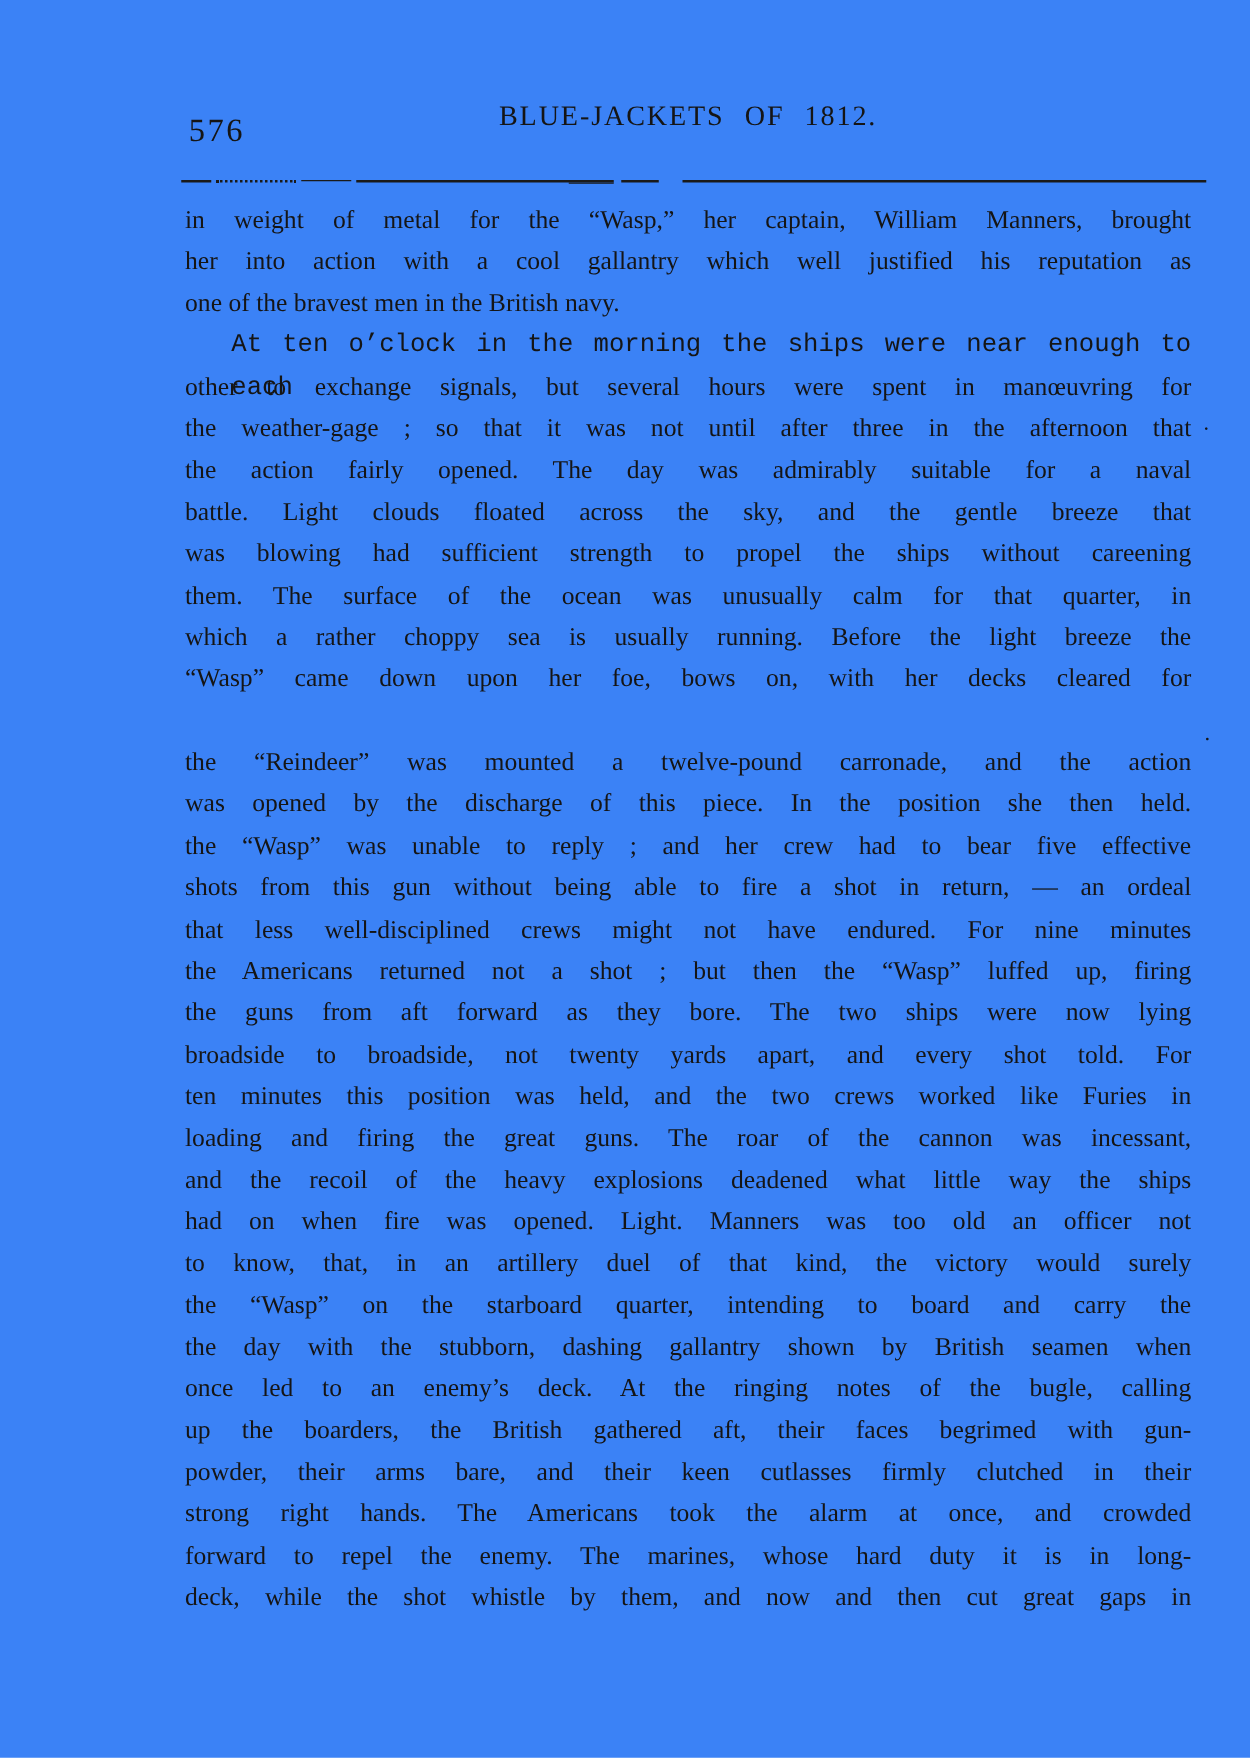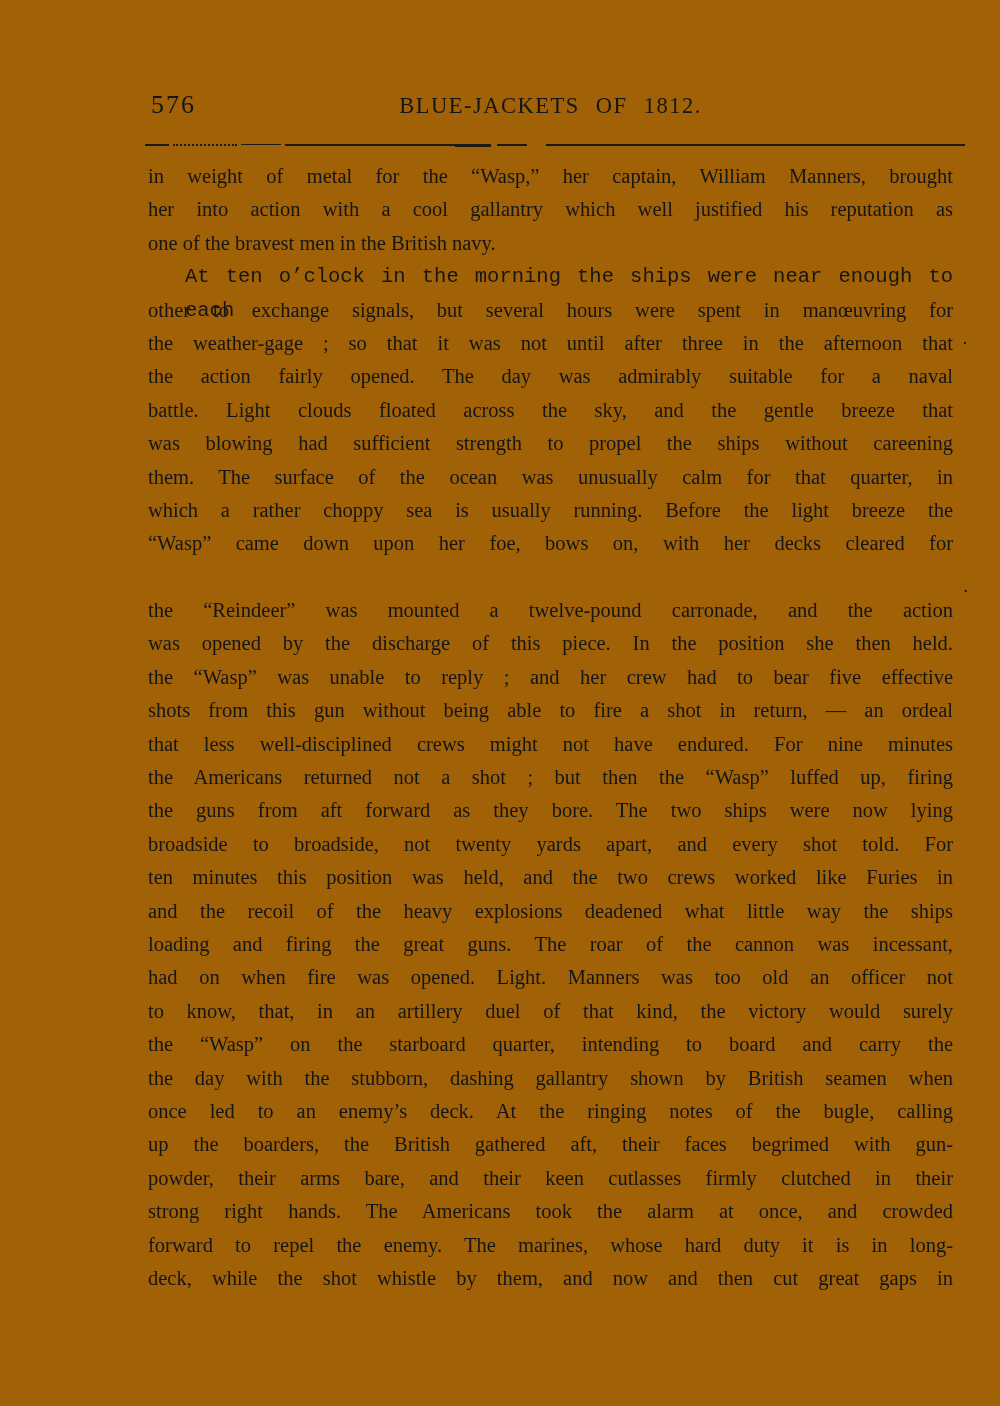--- a/index.html
+++ b/index.html
@@ -4,29 +4,29 @@
 <style>
   html, body { margin: 0; padding: 0; }
   body {
     width: 1000px; height: 1406px;
     background: #ffffff;
     font-family: "Liberation Serif", "DejaVu Serif", serif;
     color: #151515;
     position: relative;
     overflow: hidden;
   }
-  .page { position: absolute; inset: 0; background: #a16207; }
+  .page { position: absolute; inset: 0; background: #3b82f6; }
 
   
   .folio {
     position: absolute; left: 151px; top: 90px;
     font-size: 26px; letter-spacing: 2px;
   }
   .running-title {
-    position: absolute; left: 148px; top: 93px; width: 805px;
+    position: absolute; left: 148px; top: 80px; width: 805px;
     text-align: center;
     font-size: 22.5px; letter-spacing: 1.5px; word-spacing: 9px;
   }
 
   
   .rule { position: absolute; left: 145px; top: 143px; width: 820px; height: 4px; }
   .rule span { position: absolute; top: 1px; height: 0; border-top: 2px solid #1a1a1a; }
   .rule .rs1 { left: 0;    width: 24px; }
   .rule .rs2 { left: 28px; width: 64px; border-top: 2px dotted #1a1a1a; }
   .rule .rs3 { left: 96px;  width: 40px; border-top-width: 1px; }
@@ -88,22 +88,22 @@
       <div class="line"><span class="edge-mark low">.</span></div>
       <div class="line"><span>the “Reindeer” was mounted a twelve-pound carronade, and the action</span></div>
       <div class="line"><span>was opened by the discharge of this piece. In the position she then held.</span></div>
       <div class="line"><span>the “Wasp” was unable to reply ; and her crew had to bear five effective</span></div>
       <div class="line"><span>shots from this gun without being able to fire a shot in return, — an ordeal</span></div>
       <div class="line"><span>that less well-disciplined crews might not have endured. For nine minutes</span></div>
       <div class="line"><span>the Americans returned not a shot ; but then the “Wasp” luffed up, firing</span></div>
       <div class="line"><span>the guns from aft forward as they bore. The two ships were now lying</span></div>
       <div class="line"><span>broadside to broadside, not twenty yards apart, and every shot told. For</span></div>
       <div class="line"><span>ten minutes this position was held, and the two crews worked like Furies in</span></div>
+      <div class="line"><span>loading and firing the great guns. The roar of the cannon was incessant,</span></div>
       <div class="line"><span>and the recoil of the heavy explosions deadened what little way the ships</span></div>
-      <div class="line"><span>loading and firing the great guns. The roar of the cannon was incessant,</span></div>
       <div class="line"><span>had on when fire was opened. Light. Manners was too old an officer not</span></div>
       <div class="line"><span>to know, that, in an artillery duel of that kind, the victory would surely</span></div>
       <div class="line"><span>the “Wasp” on the starboard quarter, intending to board and carry the</span></div>
       <div class="line"><span>the day with the stubborn, dashing gallantry shown by British seamen when</span></div>
       <div class="line"><span>once led to an enemy’s deck. At the ringing notes of the bugle, calling</span></div>
       <div class="line"><span>up the boarders, the British gathered aft, their faces begrimed with gun-</span></div>
       <div class="line"><span>powder, their arms bare, and their keen cutlasses firmly clutched in their</span></div>
       <div class="line"><span>strong right hands. The Americans took the alarm at once, and crowded</span></div>
       <div class="line"><span>forward to repel the enemy. The marines, whose hard duty it is in long-</span></div>
       <div class="line"><span>deck, while the shot whistle by them, and now and then cut great gaps in</span></div>

